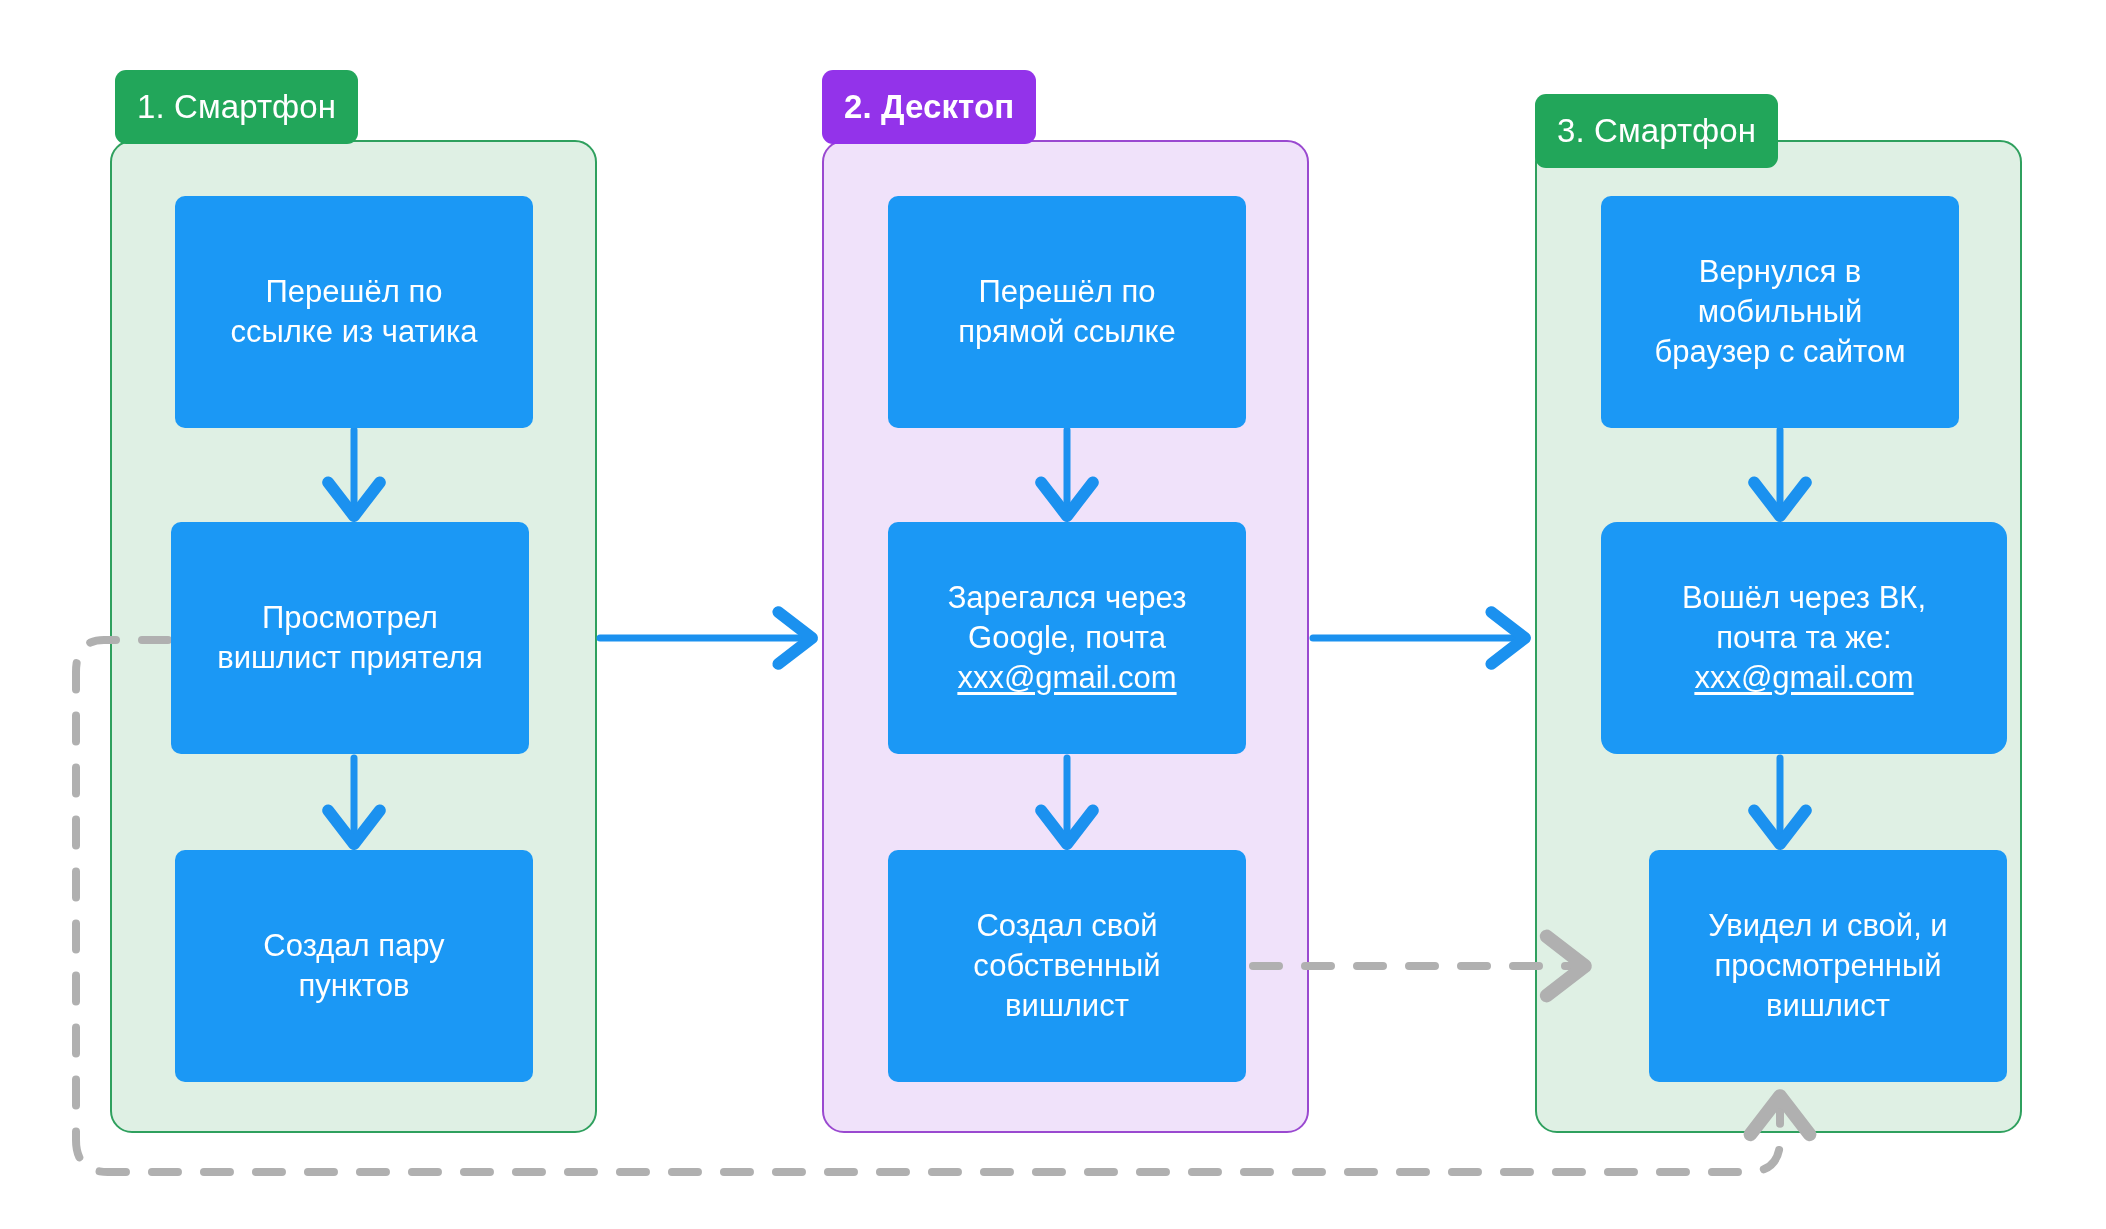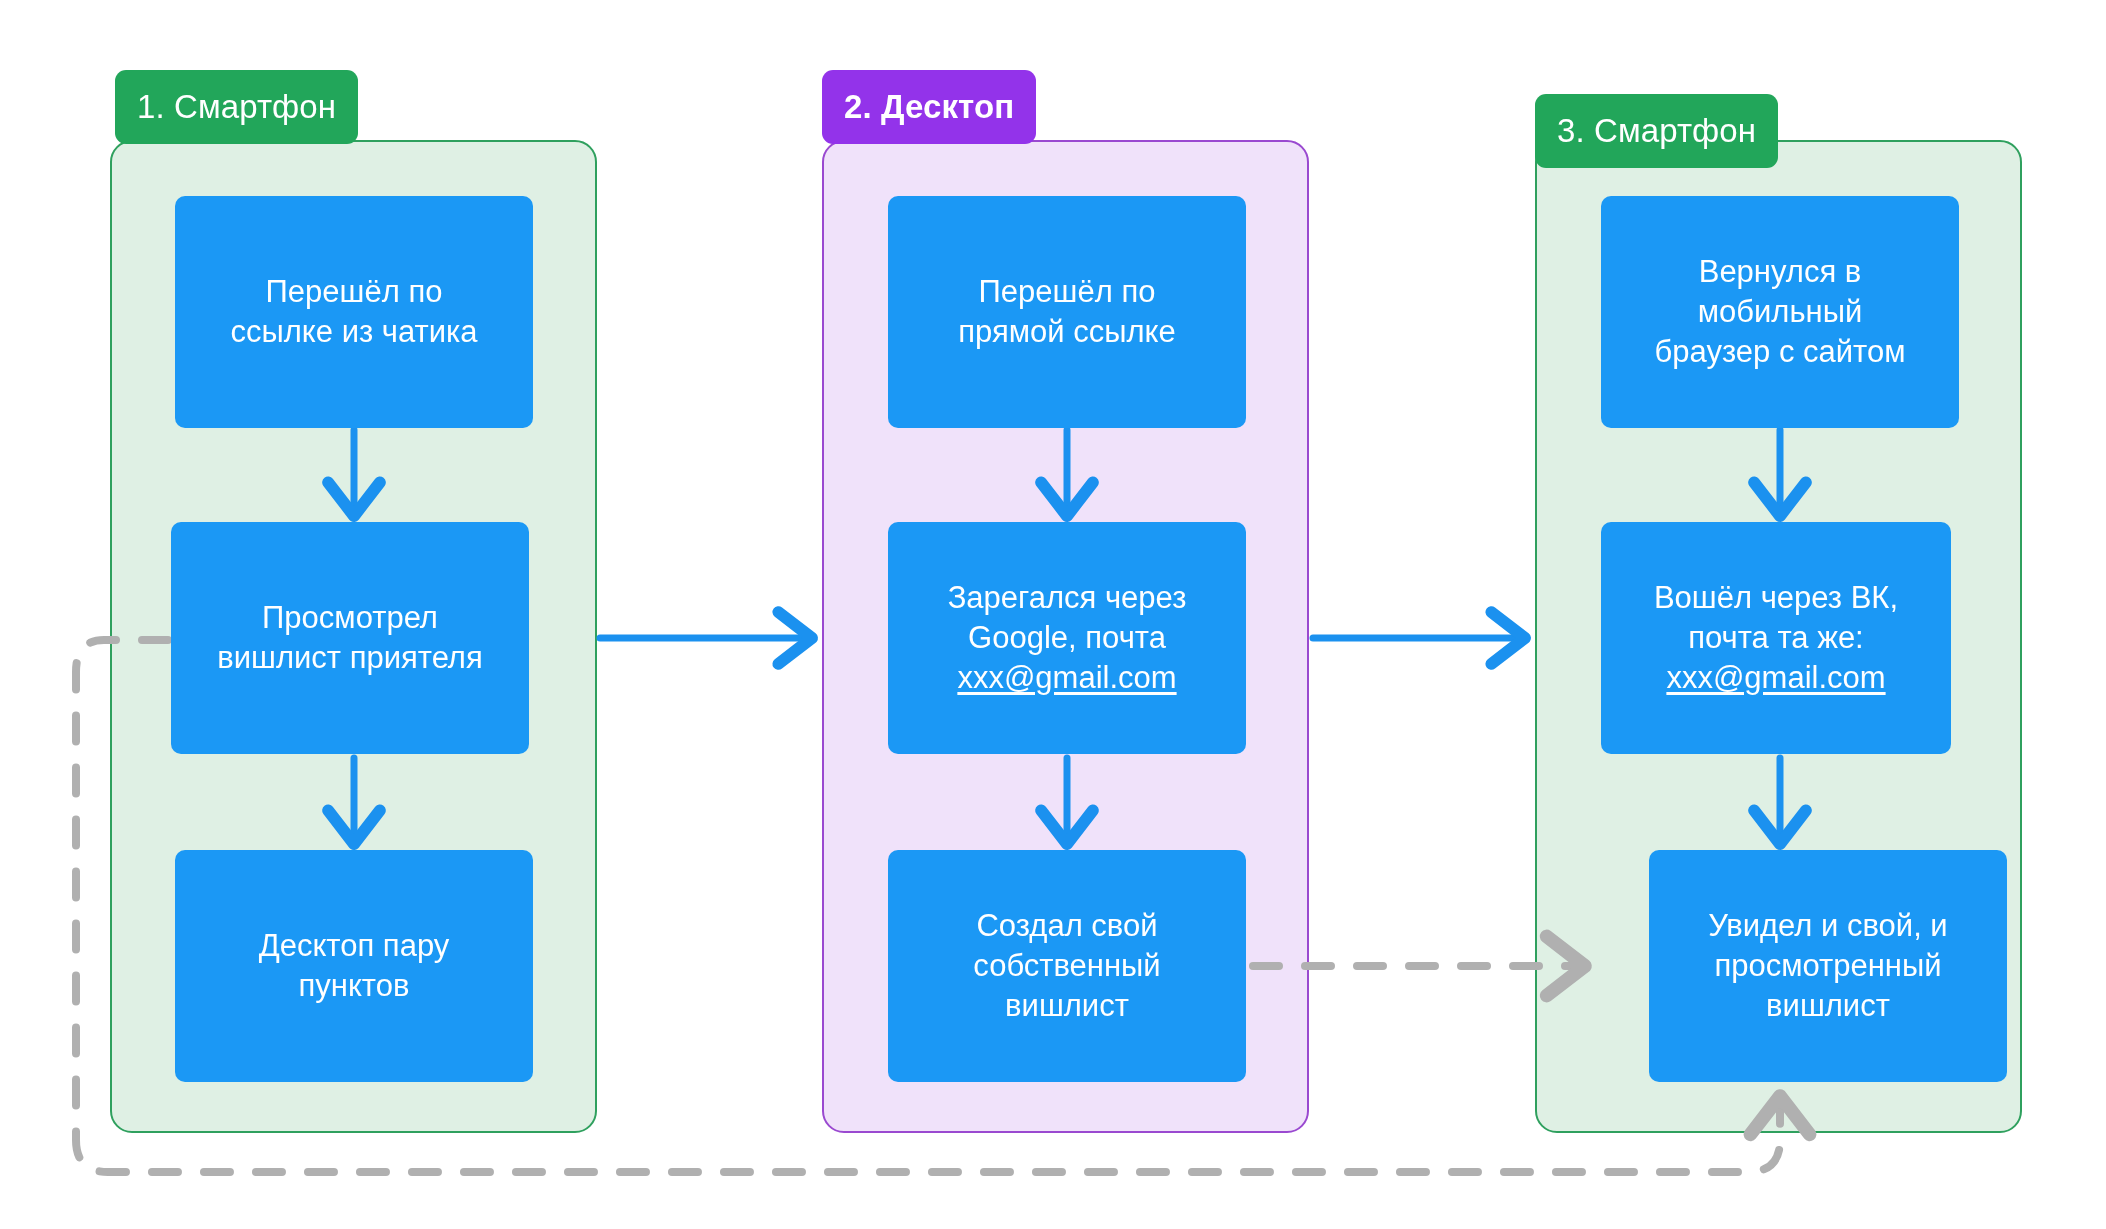--- a/index.html
+++ b/index.html
@@ -98,21 +98,21 @@
     <span class="step-text">Перешёл по
 ссылке из чатика</span>
   </div>
 
   <div class="step-box" style="left:171px; top:522px; width:358px; height:232px;">
     <span class="step-text">Просмотрел
 вишлист приятеля</span>
   </div>
 
   <div class="step-box" style="left:175px; top:850px; width:358px; height:232px;">
-    <span class="step-text">Десктоп пару
+    <span class="step-text">Создал пару
 пунктов</span>
   </div>
 
   <div class="step-box" style="left:888px; top:196px; width:358px; height:232px;">
     <span class="step-text">Перешёл по
 прямой ссылке</span>
   </div>
 
   <div class="step-box" style="left:888px; top:522px; width:358px; height:232px;">
     <span class="step-text"><span>Зарегался через
@@ -125,21 +125,21 @@
 собственный
 вишлист</span>
   </div>
 
   <div class="step-box" style="left:1601px; top:196px; width:358px; height:232px;">
     <span class="step-text">Вернулся в
 мобильный
 браузер с сайтом</span>
   </div>
 
-  <div class="step-box" style="left:1601px; top:522px; width:350px; height:232px;">
+  <div class="step-box" style="left:1601px; top:522px; width:406px; height:232px;border-radius:16px;">
     <span class="step-text"><span>Вошёл через ВК,
 почта та же:
 </span><span class="mail-link">xxx@gmail.com</span></span>
   </div>
 
   <div class="step-box" style="left:1601px; top:850px; width:358px; height:232px;margin-left:48px;">
     <span class="step-text">Увидел и свой, и
 просмотренный
 вишлист</span>
   </div>

